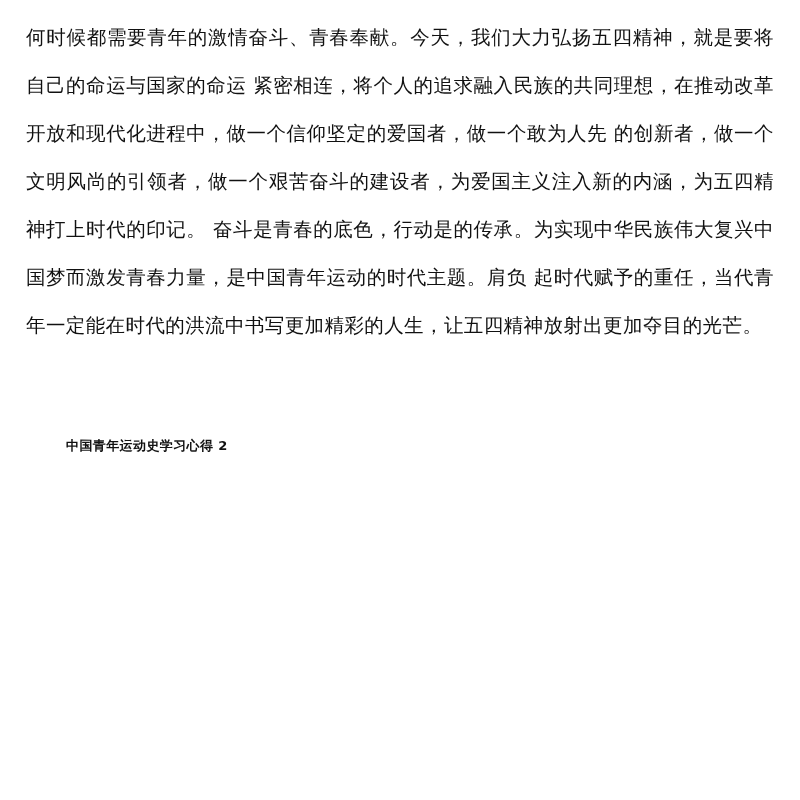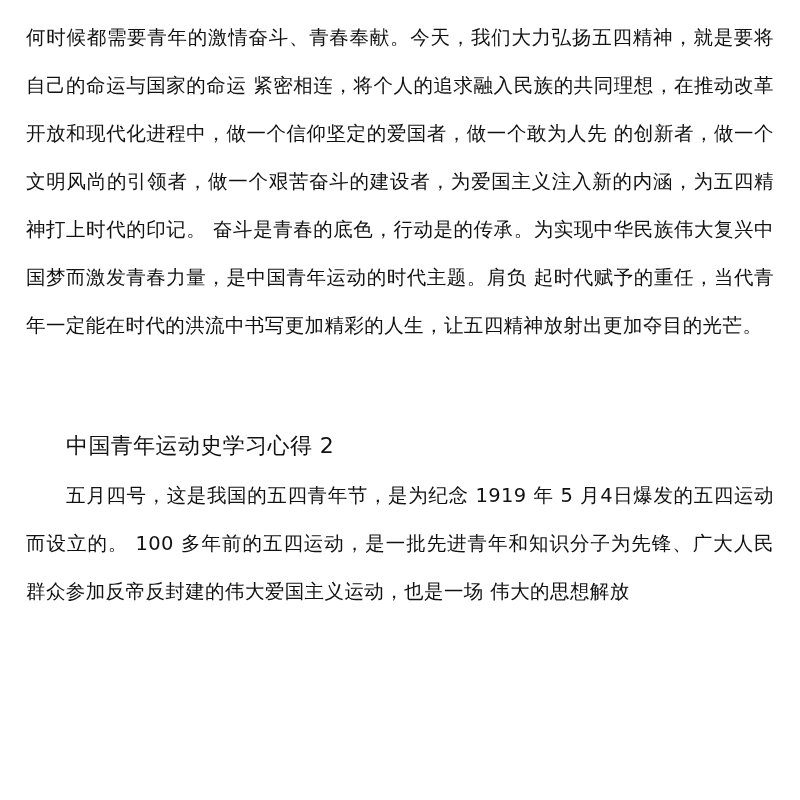--- a/index.html
+++ b/index.html
@@ -37,38 +37,38 @@
     
     margin-top: -34px;
   }
   .indent2 {
     text-indent: 40px;
   }
   .spacer-lg {
     height: 72px;
   }
   .heading {
-    font-size: 22px;
+    font-size: 13px;
     line-height: 48px;
     letter-spacing: 0.4px;
     margin: 0;
     text-indent: 40px;
+    font-weight: bold;
   }
   .para-after-heading {
     margin-top: 2px;
   }
 </style>
 </head>
 <body>
 
 <div class="page">
   <div class="doc-body">
 
     <p class="para para-top">新的历史起点上，我们比历史任何时期都更接近实现中华民族伟大复兴的梦想，比任何时候都需要青年的激情奋斗、青春奉献。今天，我们大力弘扬五四精神，就是要将自己的命运与国家的命运 紧密相连，将个人的追求融入民族的共同理想，在推动改革开放和现代化进程中，做一个信仰坚定的爱国者，做一个敢为人先 的创新者，做一个文明风尚的引领者，做一个艰苦奋斗的建设者，为爱国主义注入新的内涵，为五四精神打上时代的印记。 奋斗是青春的底色，行动是的传承。为实现中华民族伟大复兴中国梦而激发青春力量，是中国青年运动的时代主题。肩负 起时代赋予的重任，当代青年一定能在时代的洪流中书写更加精彩的人生，让五四精神放射出更加夺目的光芒。</p>
 
     <div class="spacer-lg"></div>
 
     <p class="heading">中国青年运动史学习心得 2</p>
 
-    <p class="para indent2 para-after-heading">五月四号，这是我国的五四青年节，是为纪念 1919 年 5 月4日爆发的五四运动而设立的。 100 多年前的五四运动，是一批先进青年和知识分子为先锋、广大人民群众参加反帝反封建的伟大爱国主义运动，也是一场 伟大的思想解放</p>
 
   </div>
 </div>
 
 </body></html>

